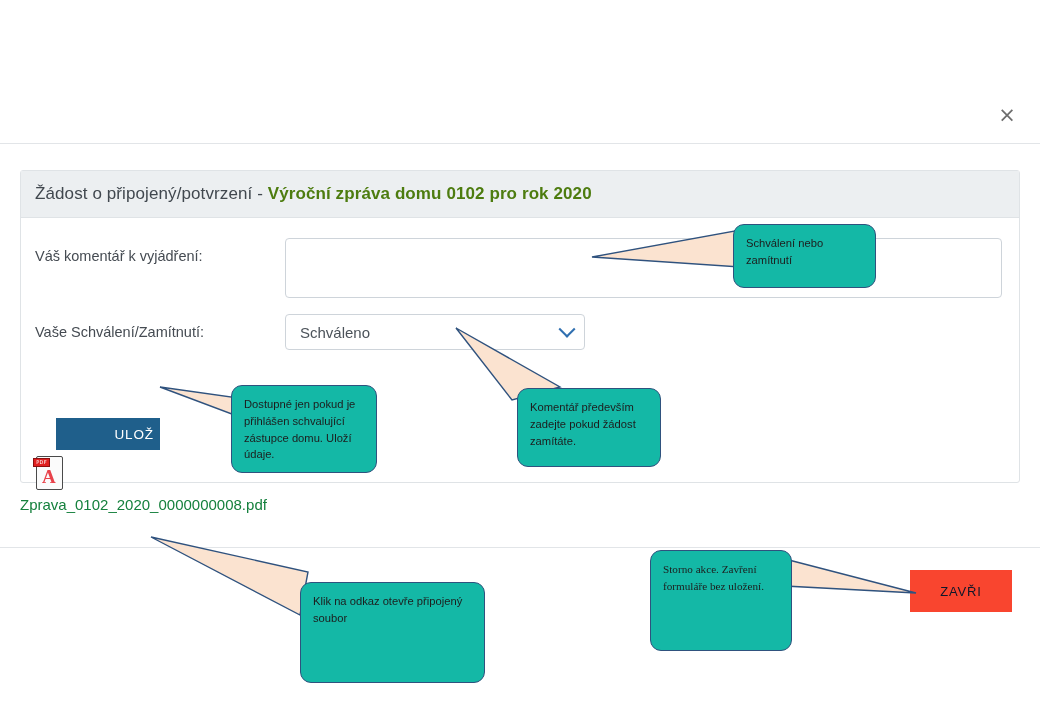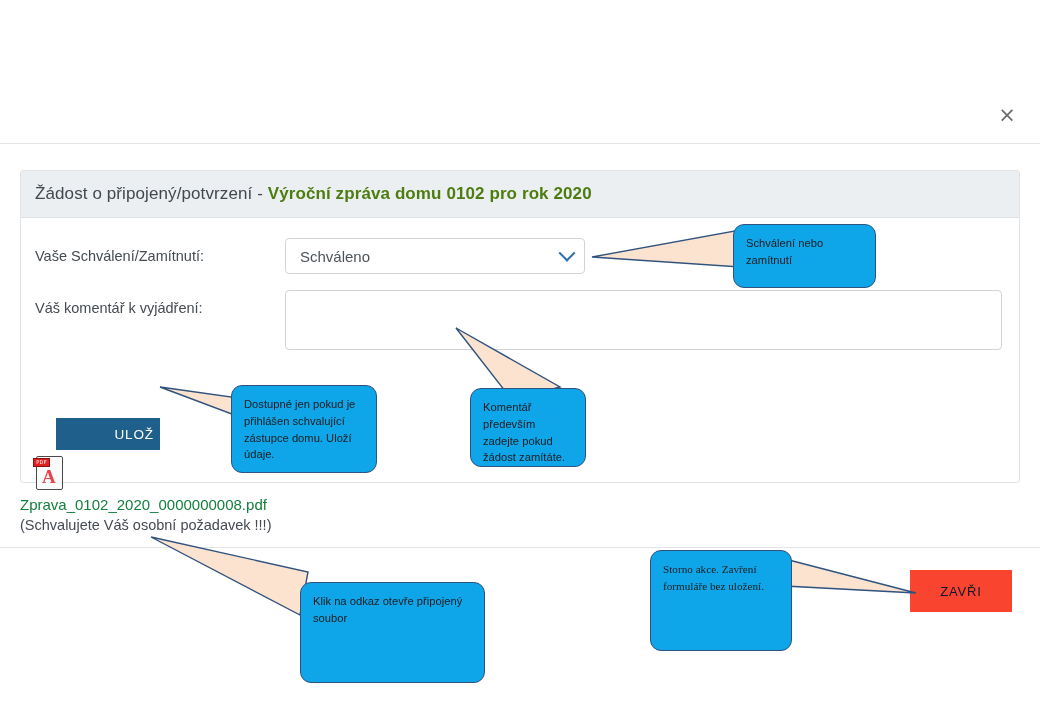--- a/index.html
+++ b/index.html
@@ -221,21 +221,21 @@
     border: none;
     font-size: 13px;
     letter-spacing: .8px;
     cursor: pointer;
     font-family: "Liberation Sans", sans-serif;
   }
 
   
   .callout {
     position: absolute;
-    background: #0ea5e9;
+    background: #14b8a6;
     border: 1.4px solid #2f527e;
     border-radius: 11px;
     box-sizing: border-box;
     font-size: 11.2px;
     line-height: 1.5;
     color: #1d1d1d;
     padding: 10px 12px;
     font-family: "Liberation Sans", sans-serif;
   }
   .tail {
@@ -255,46 +255,45 @@
 
 <div class="modal-top">
   <div class="close-x">×</div>
 </div>
 
 <div class="card">
   <div class="card-header">
     <span>Žádost o připojený/potvrzení - </span><b>Výroční zpráva domu 0102 pro rok 2020</b>
   </div>
   <div class="card-body">
+
+    <div class="form-row">
+      <div class="form-label">Váš komentář k vyjádření:</div>
+      <textarea class="textarea-box" placeholder="" style=""></textarea>
+    </div>
 
     <div class="form-row">
       <div class="form-label">Vaše Schválení/Zamítnutí:</div>
       <div class="select-box">
         <span>Schváleno</span>
         <span class="chev"></span>
       </div>
     </div>
 
-    <div class="form-row">
-      <div class="form-label">Váš komentář k vyjádření:</div>
-      <textarea class="textarea-box" placeholder="" style=""></textarea>
-    </div>
-
     <button class="btn-save">ULOŽ</button>
   </div>
 </div>
 
 <div class="attach">
   <div class="pdf-icon">
     <div class="pdf-page"></div>
     <div class="pdf-tab">PDF</div>
     <div class="pdf-a">A</div>
   </div>
   <a class="attach-link">Zprava_0102_2020_0000000008.pdf</a>
-  <div class="attach-note">(Schvalujete Váš osobní požadavek !!!)</div>
 </div>
 
 <div class="modal-divider-bottom"></div>
 
 <button class="btn-close-form">ZAVŘI</button>
 
 <svg class="tail" style="left:590px; top:222px; width:160px; height:60px;">
   <polygon points="2,35 150,8 150,45"></polygon>
 </svg>
 <svg class="tail" style="left:158px; top:382px; width:110px; height:45px;">
@@ -307,17 +306,17 @@
   <polygon points="3,7 160,42 152,85"></polygon>
 </svg>
 <svg class="tail" style="left:780px; top:556px; width:140px; height:58px;">
   <polygon points="5,3 136,37 5,30"></polygon>
 </svg>
 
 <div class="callout" style="left:733px; top:224px; width:143px; height:64px;">Schválení nebo zamítnutí</div>
 
 <div class="callout" style="left:231px; top:385px; width:146px; height:88px;">Dostupné jen pokud je přihlášen schvalující zástupce domu. Uloží údaje.</div>
 
-<div class="callout" style="left:470px; top:388px; width:116px; height:79px;">Komentář především zadejte pokud žádost zamítáte.</div>
+<div class="callout" style="left:517px; top:388px; width:144px; height:79px;">Komentář především zadejte pokud žádost zamítáte.</div>
 
 <div class="callout" style="left:300px; top:582px; width:185px; height:101px;">Klik na odkaz otevře připojený soubor</div>
 
 <div class="callout" style="left:650px; top:550px; width:142px; height:101px;font-family:Liberation Serif, serif;">Storno akce. Zavření formuláře bez uložení.</div>
 
 </body></html>

